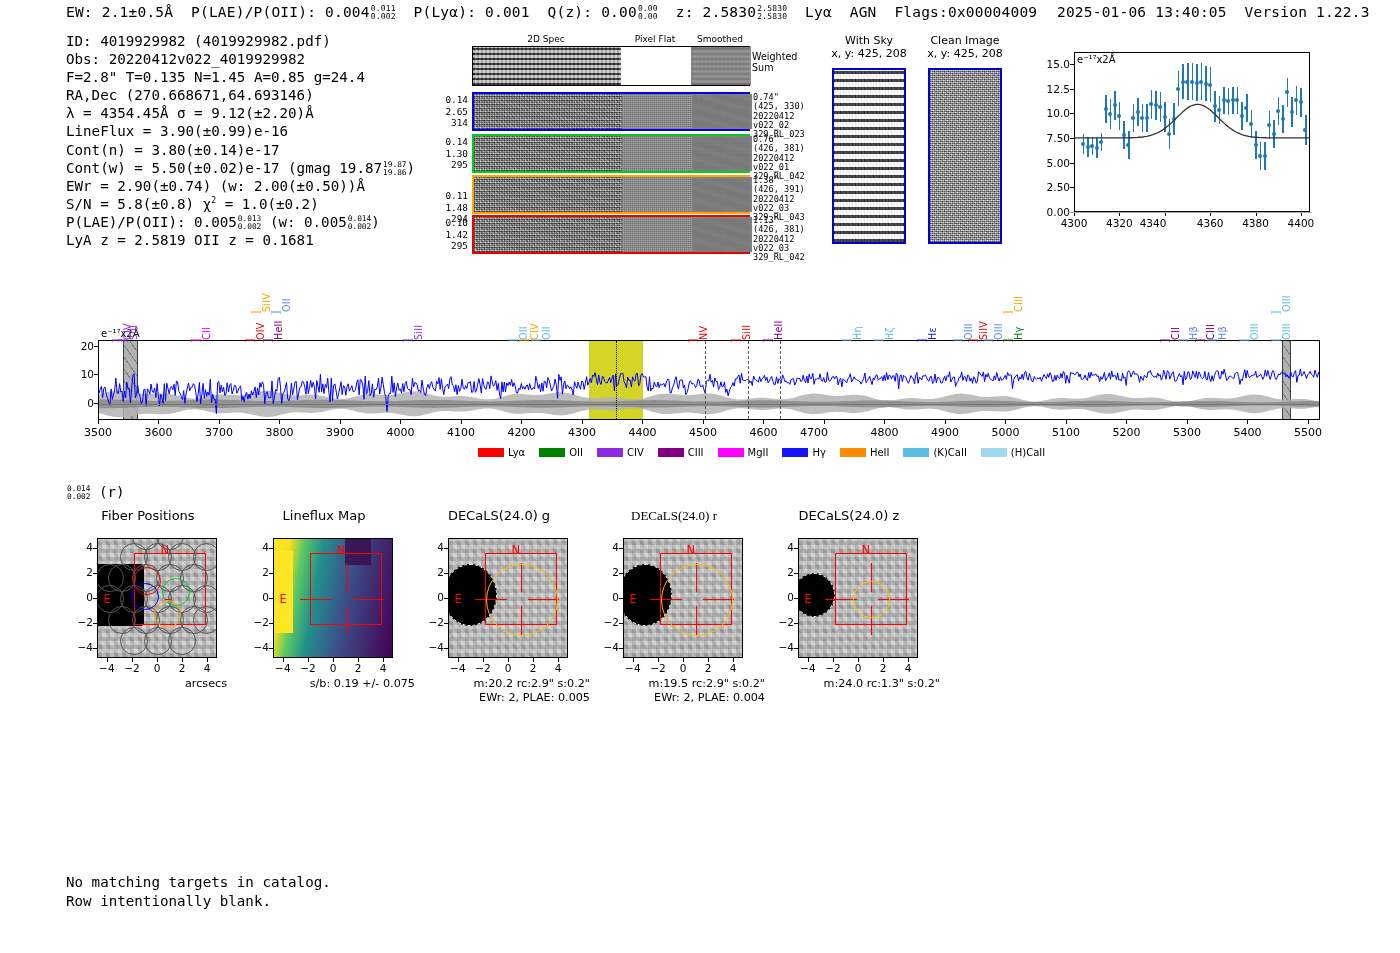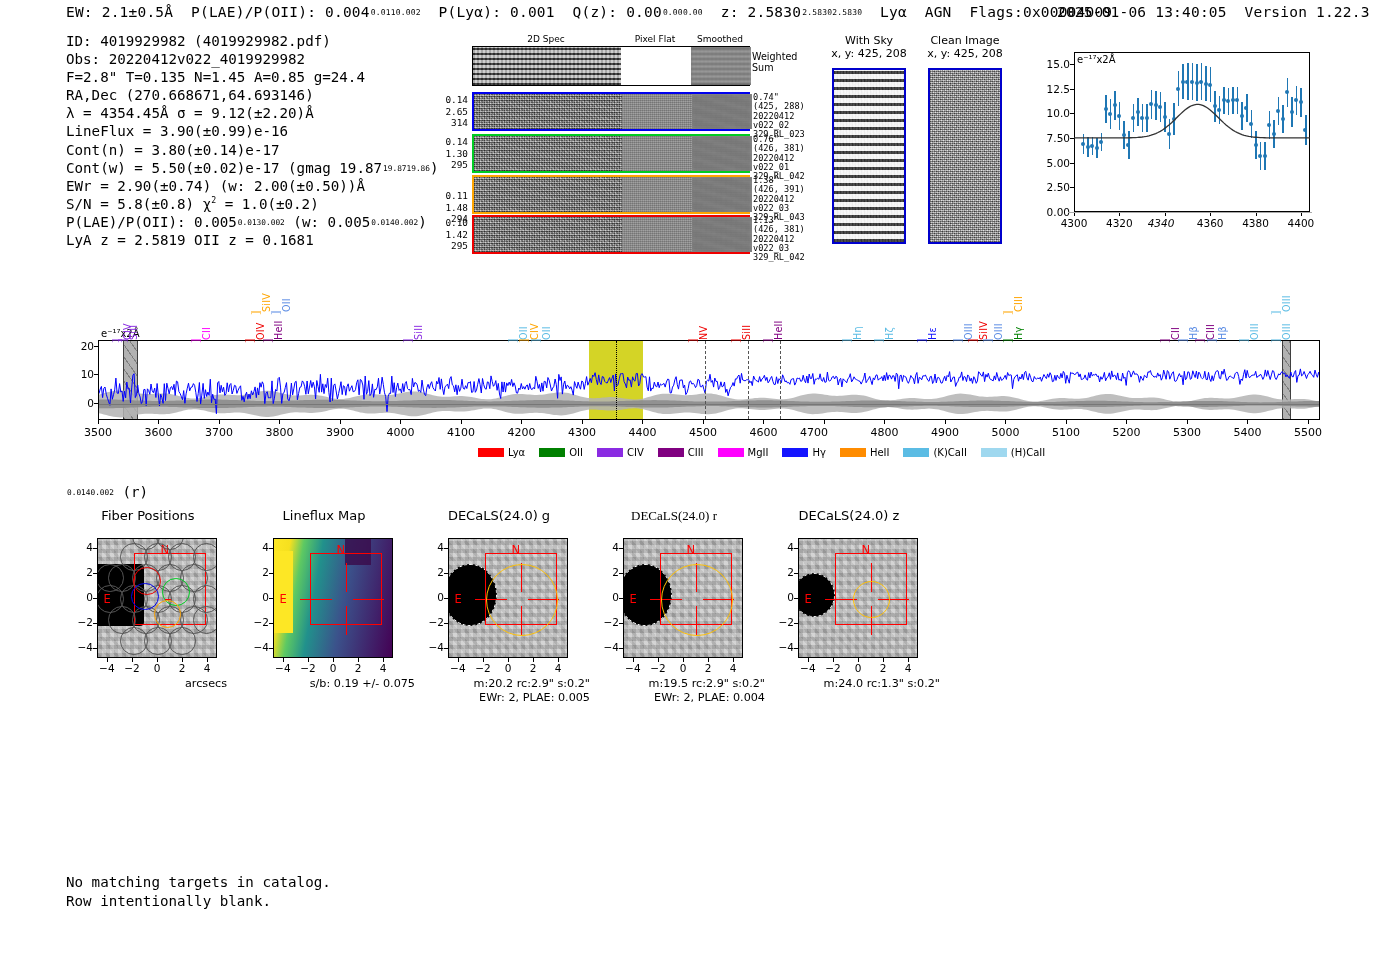--- a/index.html
+++ b/index.html
@@ -4,21 +4,21 @@
 <style>
   html,body{margin:0;padding:0;background:#ffffff;}
   body{width:1400px;height:953px;position:relative;
        font-family:"DejaVu Sans Mono","Liberation Mono",monospace;
        color:#000;-webkit-font-smoothing:none;}
   .abs{position:absolute;}
   .mono{font-family:"DejaVu Sans Mono","Liberation Mono",monospace;}
   .sans{font-family:"DejaVu Sans","Liberation Sans",sans-serif;}
   .nowrap{white-space:nowrap;}
   sub,sup{font-size:.58em;line-height:0;}
-  .frac{display:inline-flex;flex-direction:row;vertical-align:middle;
+  .frac{display:inline-flex;flex-direction:column;vertical-align:middle;
         font-size:.55em;line-height:1.02;margin-left:1px;text-align:left;}
   
   #hdr-line{left:66px;top:4px;font-size:14.5px;letter-spacing:.2px;}
   #hdr-date{left:1057px;top:4px;font-size:14.5px;letter-spacing:.2px;}
   
   #info{left:66px;top:32px;font-size:14.2px;line-height:18.1px;}
   #info div{white-space:nowrap;}
   
   .ttl-sm{font-size:9px;text-align:center;}
   .specimg{background:#8a8a8a;position:relative;overflow:hidden;}
@@ -169,21 +169,21 @@
         <div class="noise smooth"></div>
       </div>
     </div>
     <div class="rownum mono" style="position:absolute;left:-36px;top:60px;width:42px;">
       <div>0.14</div>
       <div>2.65</div>
       <div>314</div>
     </div>
     <div class="rowlab mono" style="position:absolute;left:291px;top:59px;width:60px;color:#000;">
       <div>0.74"</div>
-      <div>(425, 288)</div>
+      <div>(425, 330)</div>
       <div>20220412</div>
       <div>v022_02</div>
       <div>329_RL_023</div>
     </div>
     <div style="position:absolute;left:10px;top:100px;width:278px;height:39px;border:2px solid #00cc22;box-sizing:border-box;background:#888;">
       <div class="specimg" style="position:absolute;left:0;top:0;width:148px;height:100%;">
         <div class="noise"></div>
       </div>
       <div class="flat" style="position:absolute;left:148px;top:0;width:70px;height:100%;">
         <div class="noise"></div>
@@ -279,21 +279,21 @@
     <div class="vlab" style="left:0px;top:75.23456790123456px;width:38px;">10.0</div>
     <div class="tick" style="left:38px;top:50.543209876543216px;width:4px;height:1px;"></div>
     <div class="vlab" style="left:0px;top:50.543209876543216px;width:38px;">12.5</div>
     <div class="tick" style="left:38px;top:25.851851851851848px;width:4px;height:1px;"></div>
     <div class="vlab" style="left:0px;top:25.851851851851848px;width:38px;">15.0</div>
     <div class="tick" style="left:42px;top:174px;width:1px;height:4px;"></div>
     <div class="ticklab" style="left:24px;top:179px;width:36px;text-align:center;">4300</div>
     <div class="tick" style="left:87.38461538461539px;top:174px;width:1px;height:4px;"></div>
     <div class="ticklab" style="left:69.38461538461539px;top:179px;width:36px;text-align:center;">4320</div>
     <div class="tick" style="left:132.76923076923077px;top:174px;width:1px;height:4px;"></div>
-    <div class="ticklab" style="left:111px;top:179px;width:36px;text-align:center;font-style:italic;">4340</div>
+    <div class="ticklab" style="left:103px;top:179px;width:36px;text-align:center;">4340</div>
     <div class="tick" style="left:178.15384615384613px;top:174px;width:1px;height:4px;"></div>
     <div class="ticklab" style="left:160.15384615384613px;top:179px;width:36px;text-align:center;">4360</div>
     <div class="tick" style="left:223.53846153846155px;top:174px;width:1px;height:4px;"></div>
     <div class="ticklab" style="left:205.53846153846155px;top:179px;width:36px;text-align:center;">4380</div>
     <div class="tick" style="left:268.9230769230769px;top:174px;width:1px;height:4px;"></div>
     <div class="ticklab" style="left:250.9230769230769px;top:179px;width:36px;text-align:center;">4400</div>
     <div class="ticklab" style="left:45px;top:16px;font-size:10px;">e⁻¹⁷x2Å</div>
     <div style="position:absolute;left:50.57692307692308px;top:95.9753086419753px;width:1.6px;height:19.753086419753075px;background:#1f77b4;"></div>
     <div style="position:absolute;left:49.07692307692308px;top:103.85185185185185px;width:4px;height:4px;border-radius:50%;background:#1f77b4;"></div>
     <div style="position:absolute;left:55.11538461538461px;top:98.93827160493828px;width:1.6px;height:19.75308641975309px;background:#1f77b4;"></div>

